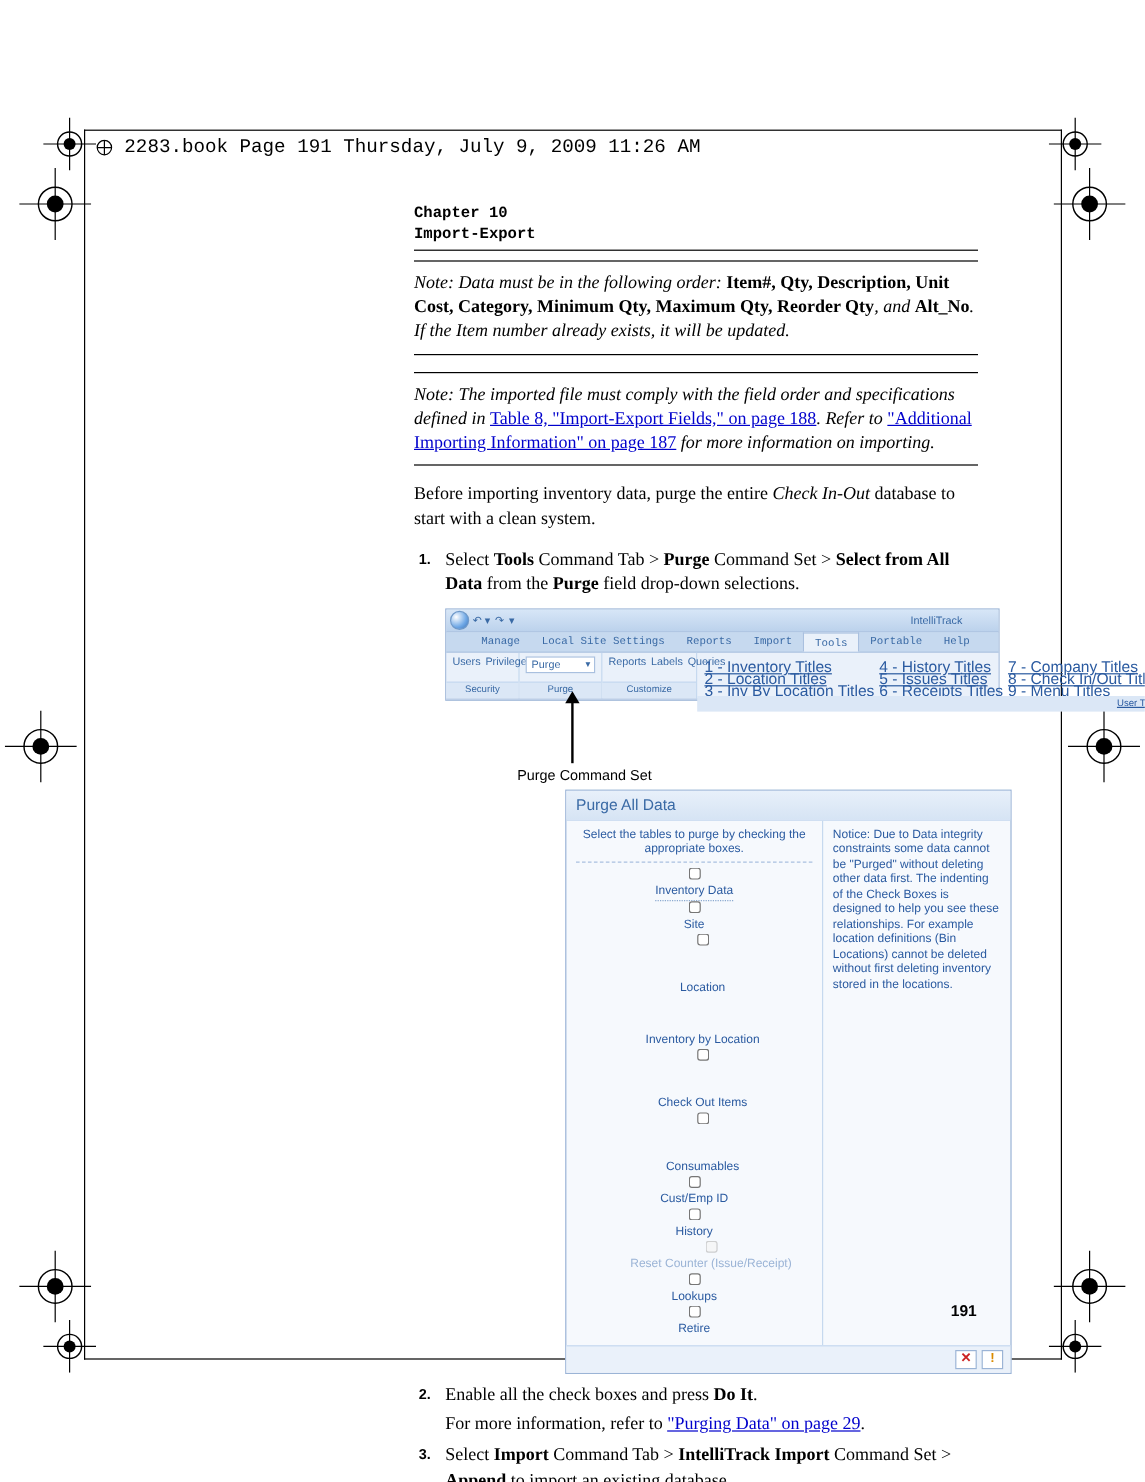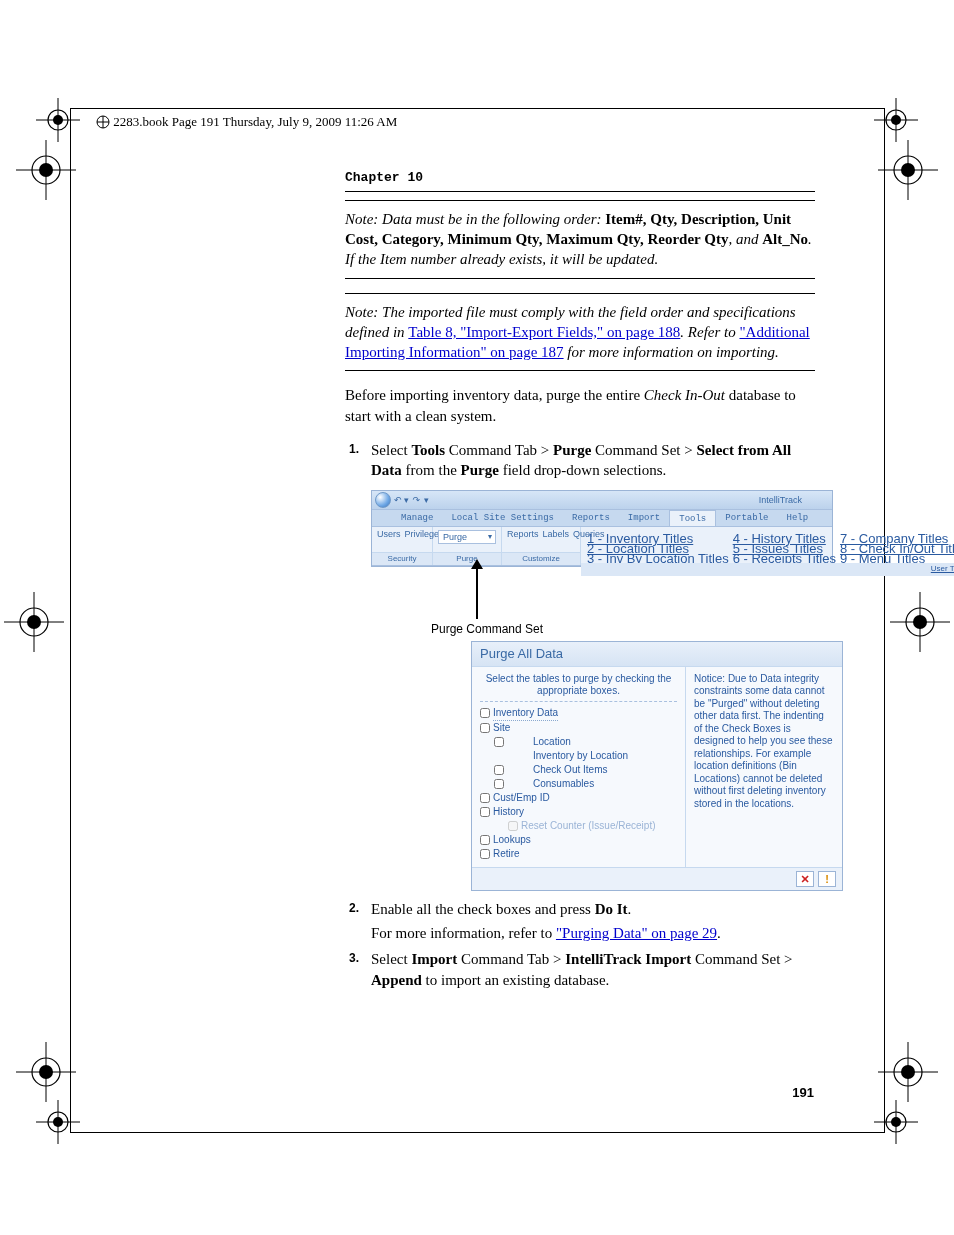--- a/index.html
+++ b/index.html
@@ -13,25 +13,25 @@
     overflow: hidden;
   }
   .content {
     position: absolute;
     left: 345px;
     top: 170px;
     width: 470px;
   }
   .running-head {
     position: absolute;
-    left: 96px;
+    left: 80px;
     top: 114px;
     width: 735px;
-    font-size: 13px;
-    font-family: Liberation Serif, serif;
+    font-size: 16px;
+    font-family: Liberation Mono, monospace;
   }
   .chapter-head {
     font-family: Liberation Mono, monospace;
     font-weight: bold;
     font-size: 13px;
     line-height: 1.3;
   }
   .hr-thin {
     border: none;
     border-top: 1px solid #000;
@@ -143,21 +143,21 @@
     background:linear-gradient(#e8f0fa,#d6e4f4);
     color:#3a6aa5;
     font-size:13px;
     padding:3px 8px;
     border-bottom:1px solid #c6d9ef;
   }
   .dlg-body{display:flex;}
   .dlg-left{flex:1;padding:6px 8px;border-right:1px solid #c6d9ef;}
   .dlg-left .instr{color:#2a5aa0;text-align:center;border-bottom:1px dashed #a9c0df;padding-bottom:4px;margin-bottom:4px;line-height:1.2;}
   .chk-list{color:#2a5aa0;}
-  .chk-row{display:flex;align-items:center;gap:3px;line-height:1.4;}
+  .chk-row{display:flex;align-items:center;gap:3px;line-height:1.4;flex-direction:column;}
   .chk-row input{margin:0;width:10px;height:10px;}
   .ind1{padding-left:14px;gap:29px;}
   .ind2{padding-left:28px;}
   .dot-under{border-bottom:1px dotted #8aa9cf;}
   .disabled{color:#9bb4d6;}
   .dlg-right{width:140px;padding:6px 8px;color:#2a5aa0;line-height:1.25;}
   .dlg-footer{display:flex;justify-content:flex-end;gap:4px;padding:3px 6px;border-top:1px solid #c6d9ef;background:#eaf1fa;}
   .dlg-footer .btn{width:16px;height:14px;border:1px solid #9bb4d6;background:#fff;display:flex;align-items:center;justify-content:center;font-size:11px;font-weight:bold;}
   .btn.close{color:#cc2222;}
   .btn.doit{color:#d98a00;}
@@ -240,20 +240,21 @@
       <circle cx="7" cy="7" r="6" fill="none" stroke="#000"></circle>
       <line x1="7" y1="1" x2="7" y2="13" stroke="#000"></line>
       <line x1="1" y1="7" x2="13" y2="7" stroke="#000"></line>
     </svg>
   <span>2283.book  Page 191  Thursday, July 9, 2009  11:26 AM</span>
 </div>
 
 <div class="content">
   <div class="chapter-head">
     <div>Chapter 10</div>
+    <div>Import-Export</div>
   </div>
   <hr class="hr-thin">
 
   <div class="note-block">
     <hr>
     <span class="italic">Note:   Data must be in the following order: </span><span class="bold"><span>Item#, Qty, Description, Unit Cost, Category, Minimum Qty, Maximum Qty, Reorder Qty</span></span><span class="italic">, and </span><span class="bold">Alt_No</span><span class="italic">. If the Item number already exists, it will be updated.</span>
     <hr>
   </div>
 
   <div class="note-block">

